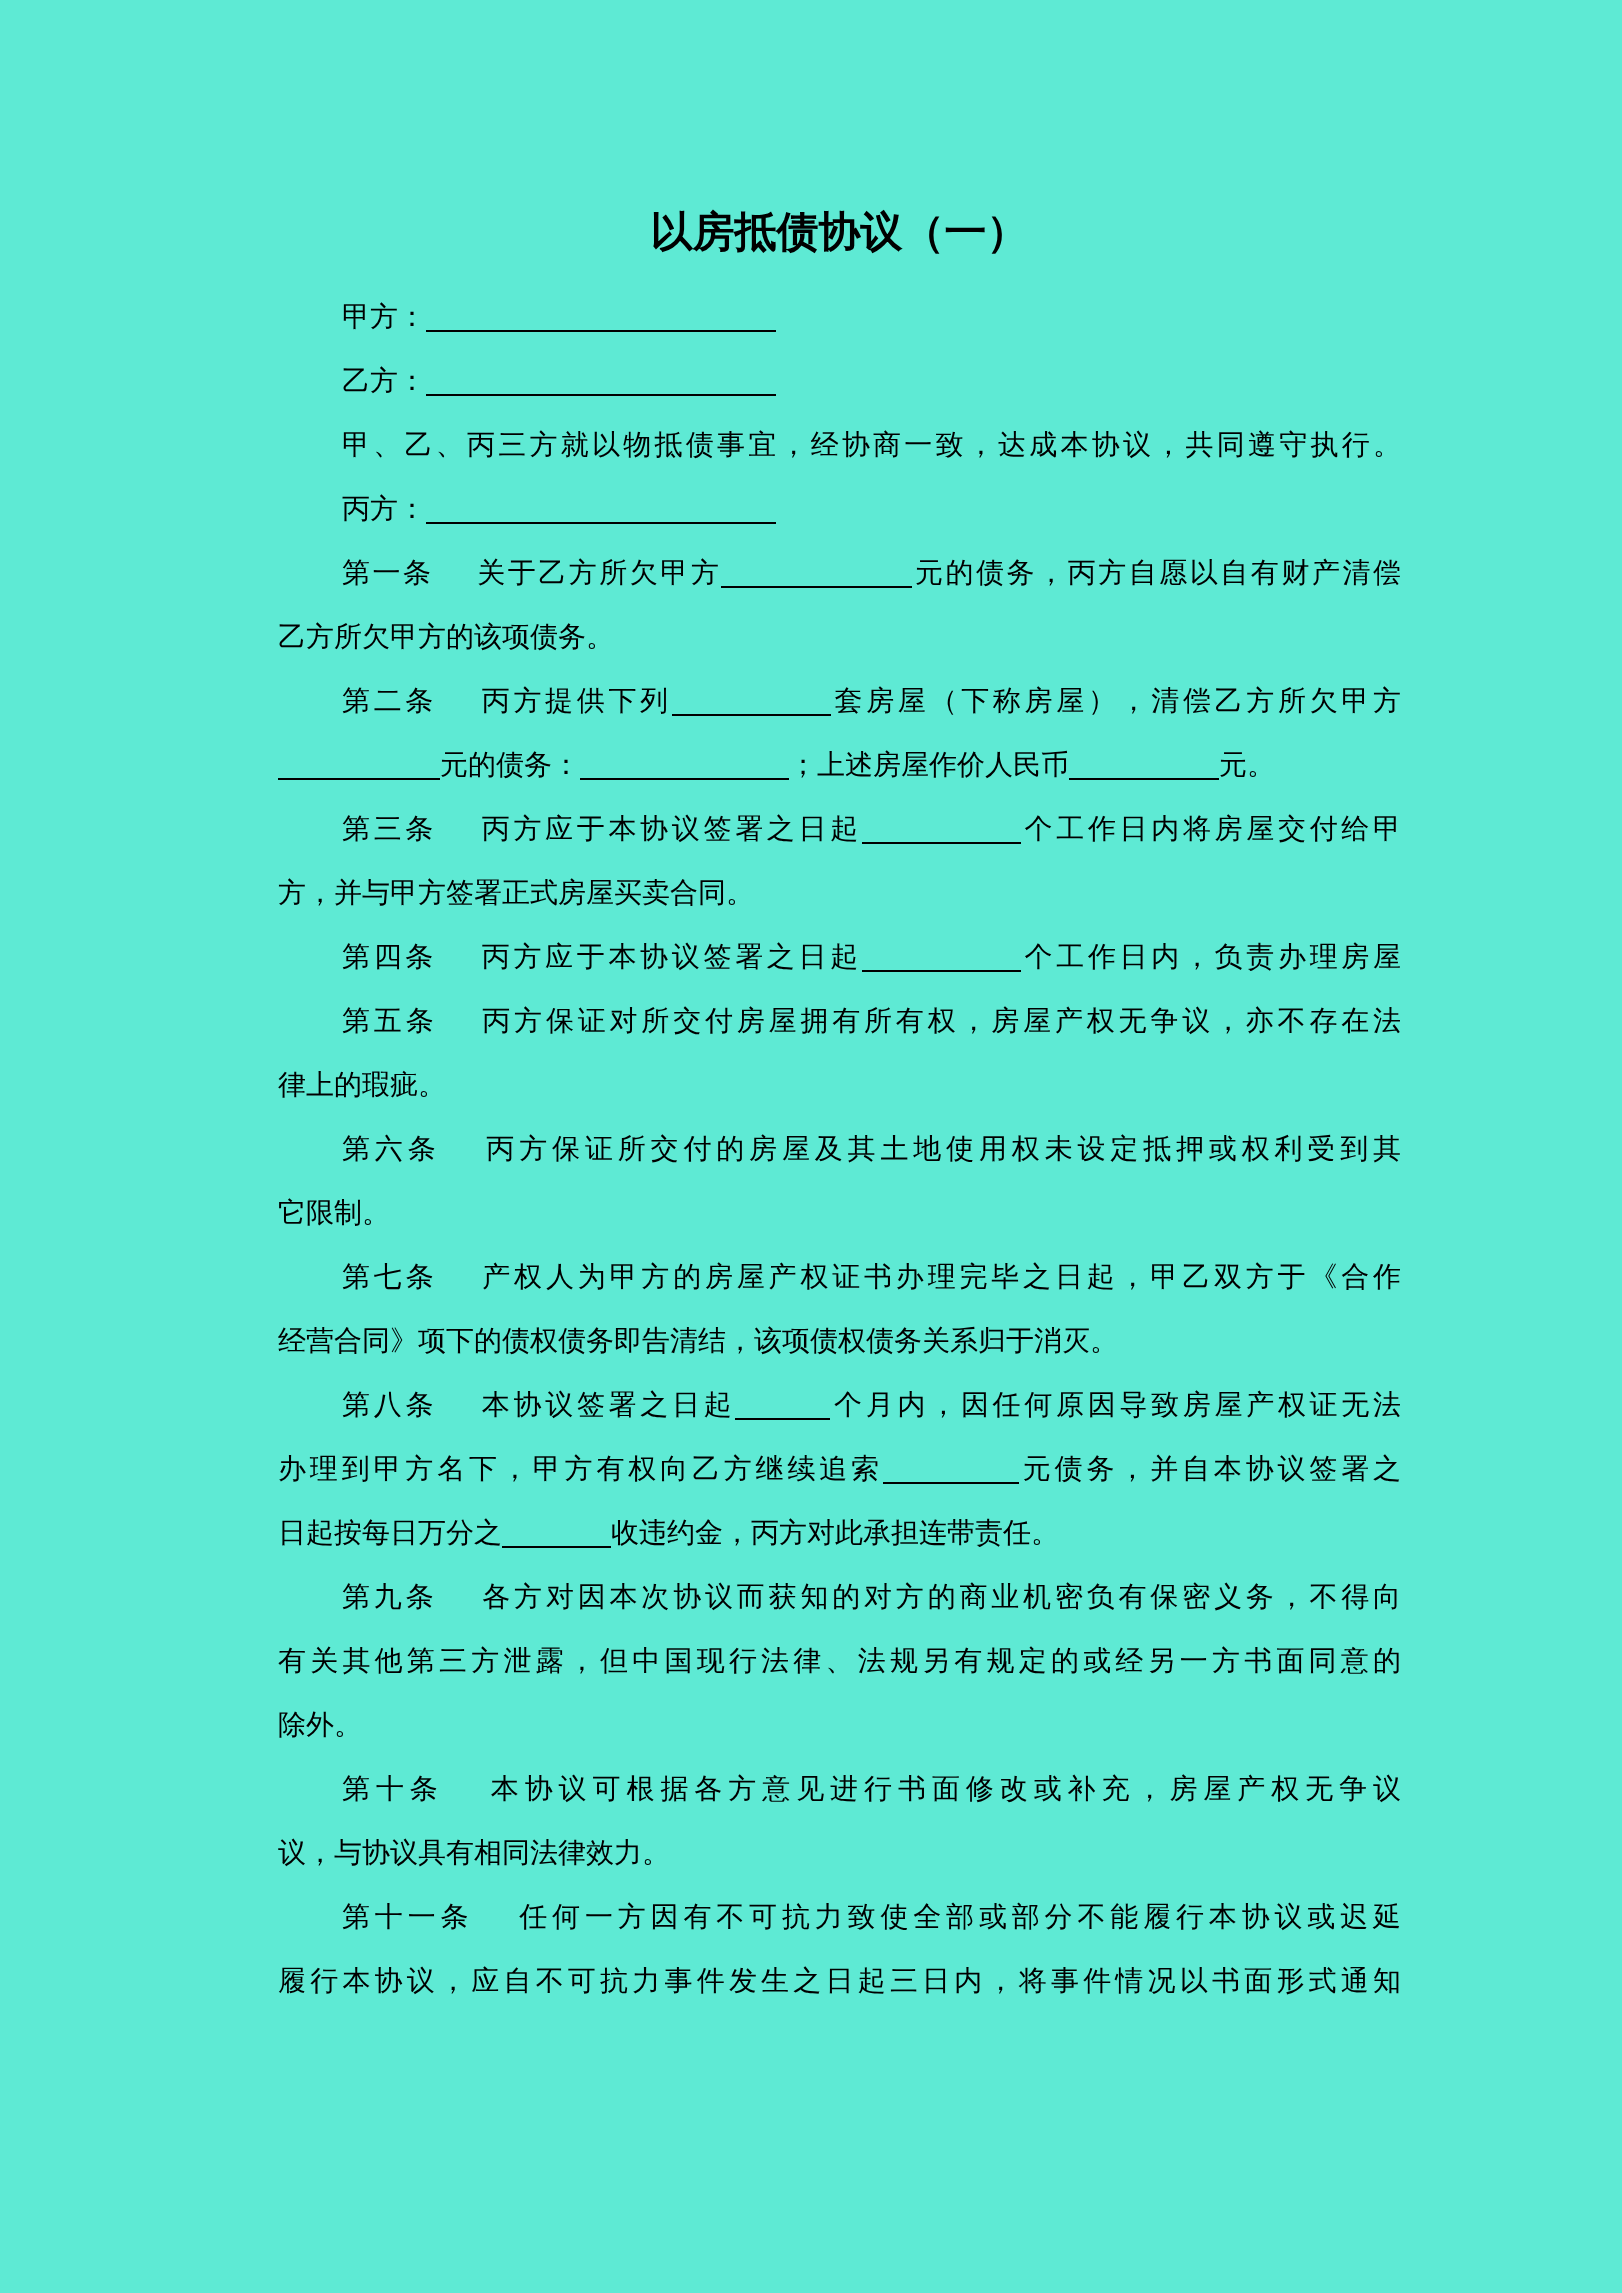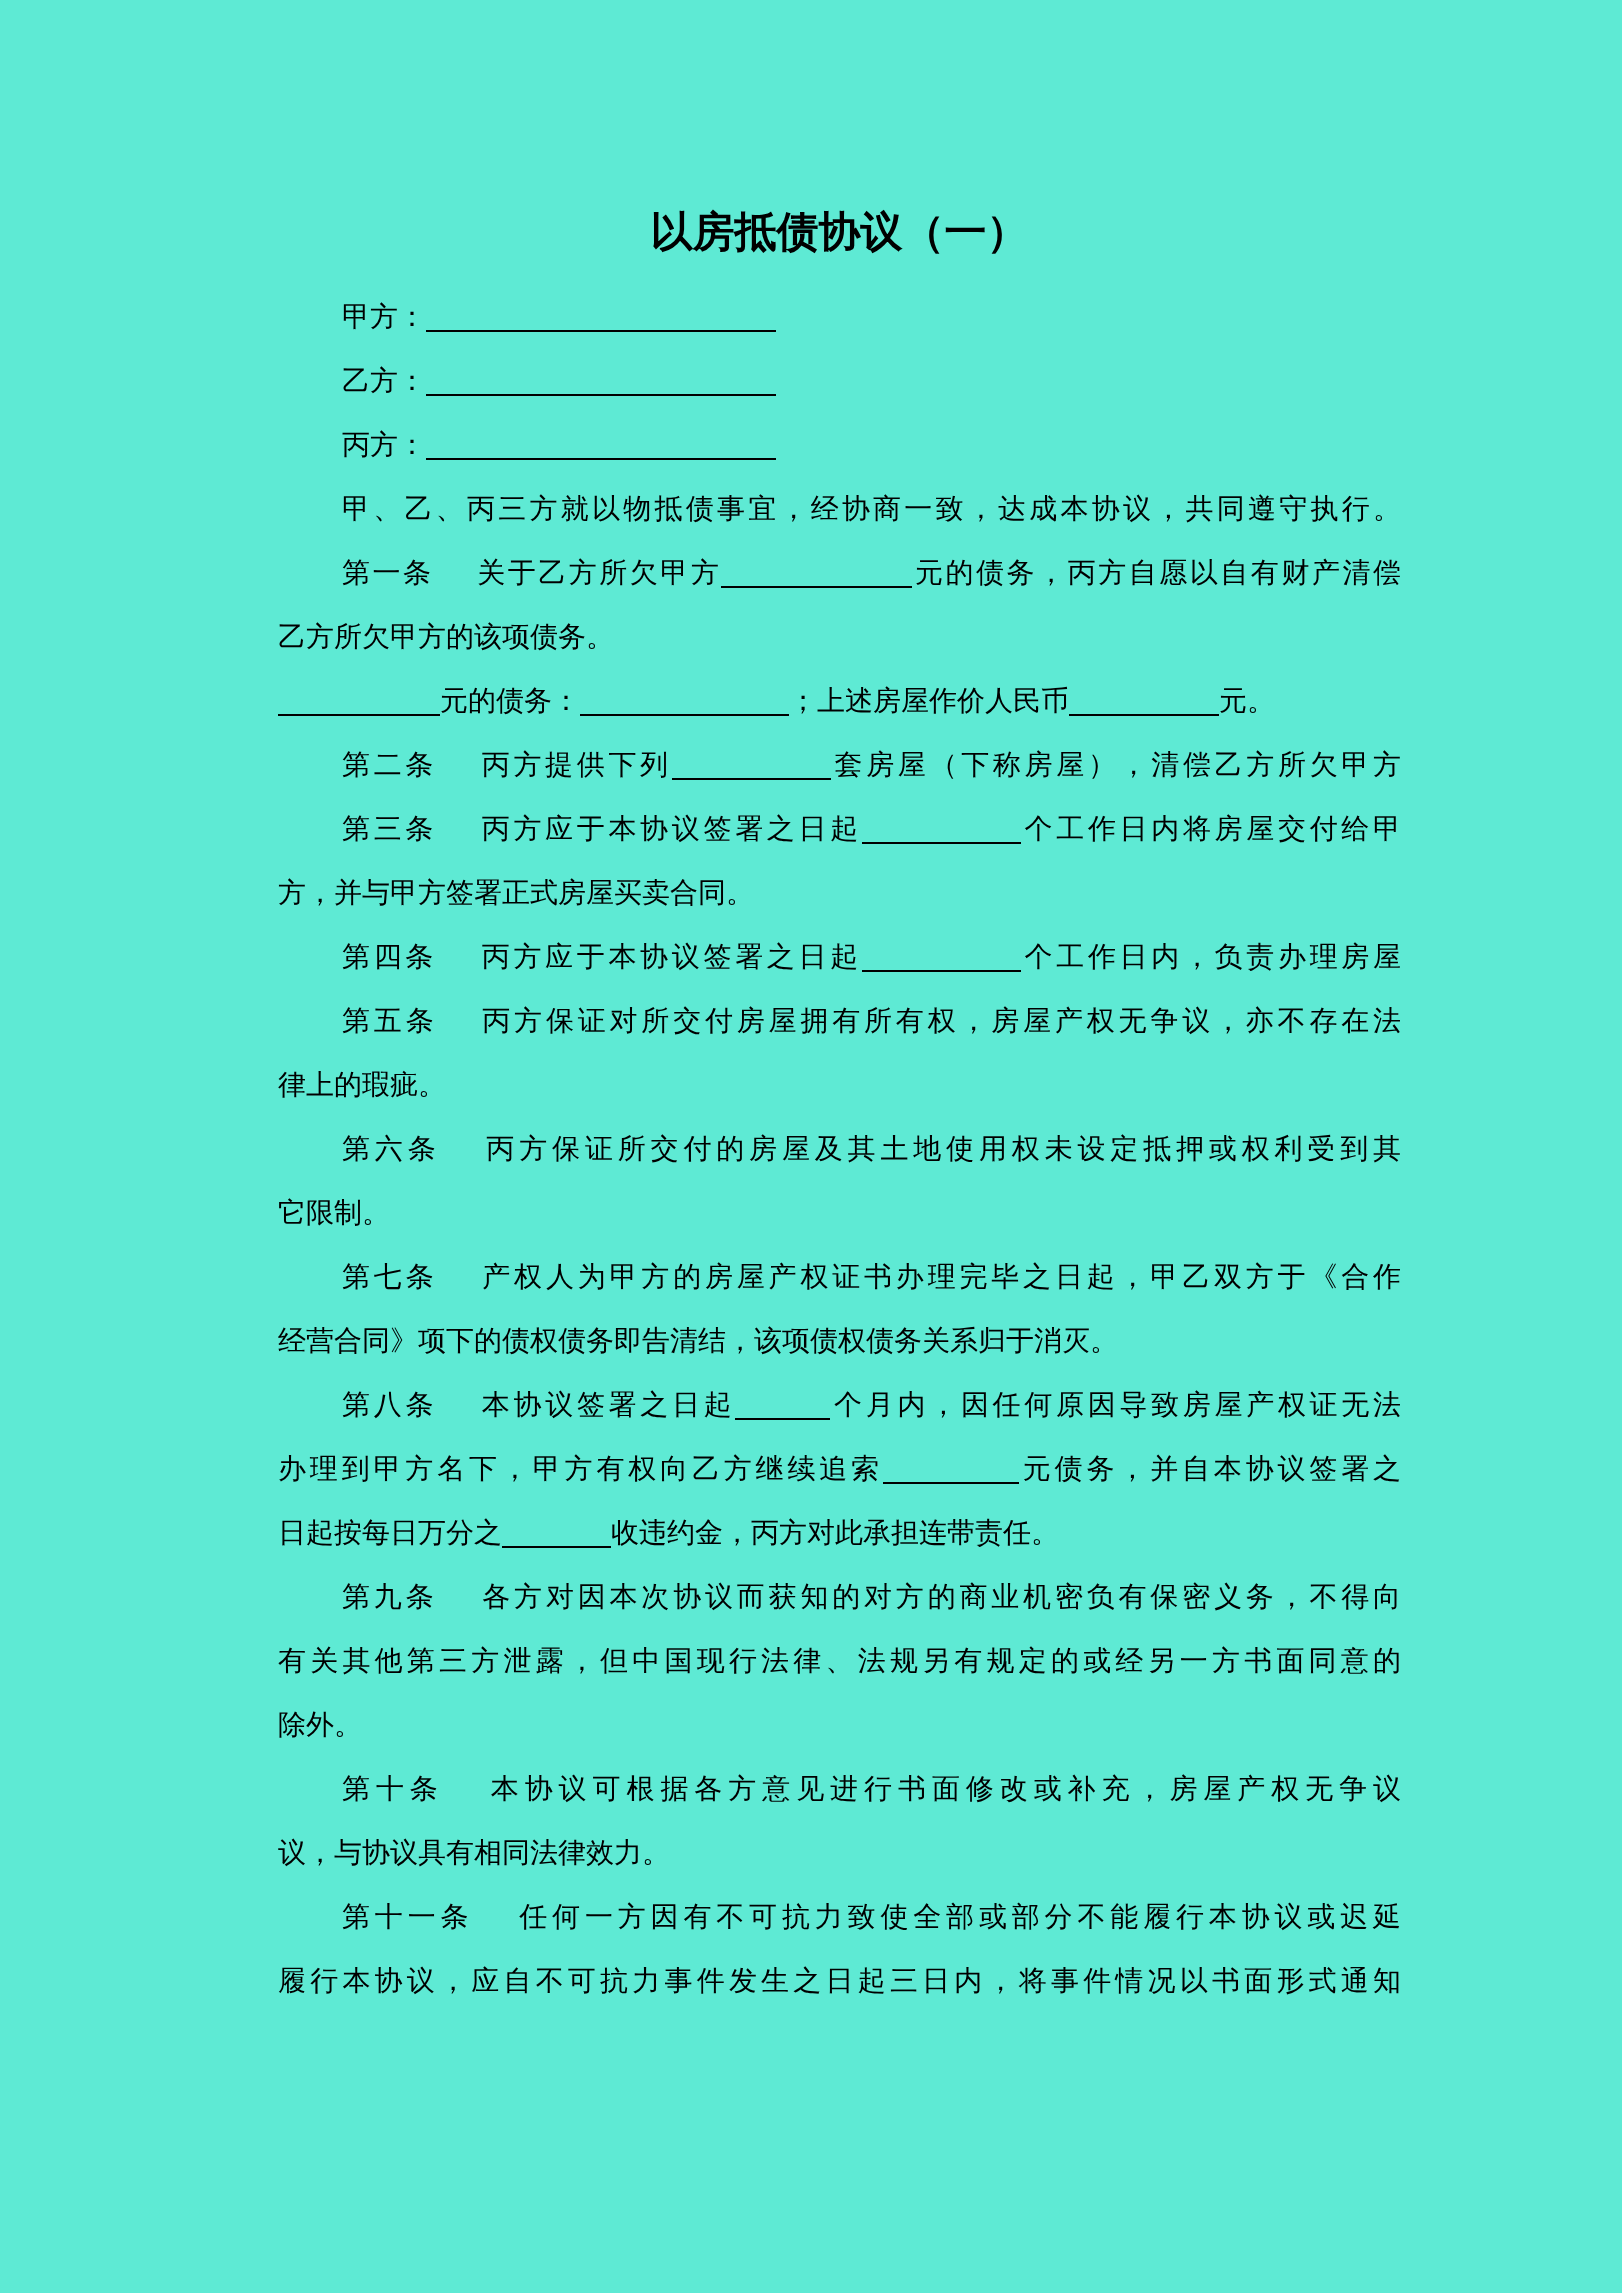--- a/index.html
+++ b/index.html
@@ -57,40 +57,40 @@
     <div class="title">以房抵债协议（一）</div>
 
     <div class="content">
 
       <div class="line indent">
         <span>甲方：</span><span class="blank w385"></span>
       </div>
       <div class="line indent">
         <span>乙方：</span><span class="blank w385"></span>
       </div>
+      <div class="line indent j">
+        <span>甲、乙、丙三方就以物抵债事宜，经协商一致，达成本协议，共同遵守执行。</span>
+      </div>
+
       <div class="line indent">
         <span>丙方：</span><span class="blank w385"></span>
-      </div>
-
-      <div class="line indent j">
-        <span>甲、乙、丙三方就以物抵债事宜，经协商一致，达成本协议，共同遵守执行。</span>
       </div>
 
       <div class="line indent j">
         <span>第一条</span><span class="gap"></span><span>关于乙方所欠甲方</span><span class="blank w210"></span><span>元的债务，丙方自愿以自有财产清偿</span>
       </div>
       <div class="line">
         <span>乙方所欠甲方的该项债务。</span>
       </div>
 
+      <div class="line indent j">
+        <span>第二条</span><span class="gap"></span><span>丙方提供下列</span><span class="blank w175"></span><span>套房屋（下称房屋），清偿乙方所欠甲方</span>
+      </div>
       <div class="line">
         <span class="blank w178"></span><span>元的债务：</span><span class="blank w230"></span><span>；上述房屋作价人民币</span><span class="blank w165"></span><span>元。</span>
-      </div>
-      <div class="line indent j">
-        <span>第二条</span><span class="gap"></span><span>丙方提供下列</span><span class="blank w175"></span><span>套房屋（下称房屋），清偿乙方所欠甲方</span>
       </div>
 
       <div class="line indent j">
         <span>第三条</span><span class="gap"></span><span>丙方应于本协议签署之日起</span><span class="blank w175"></span><span>个工作日内将房屋交付给甲</span>
       </div>
       <div class="line">
         <span>方，并与甲方签署正式房屋买卖合同。</span>
       </div>
 
       <div class="line indent j">

